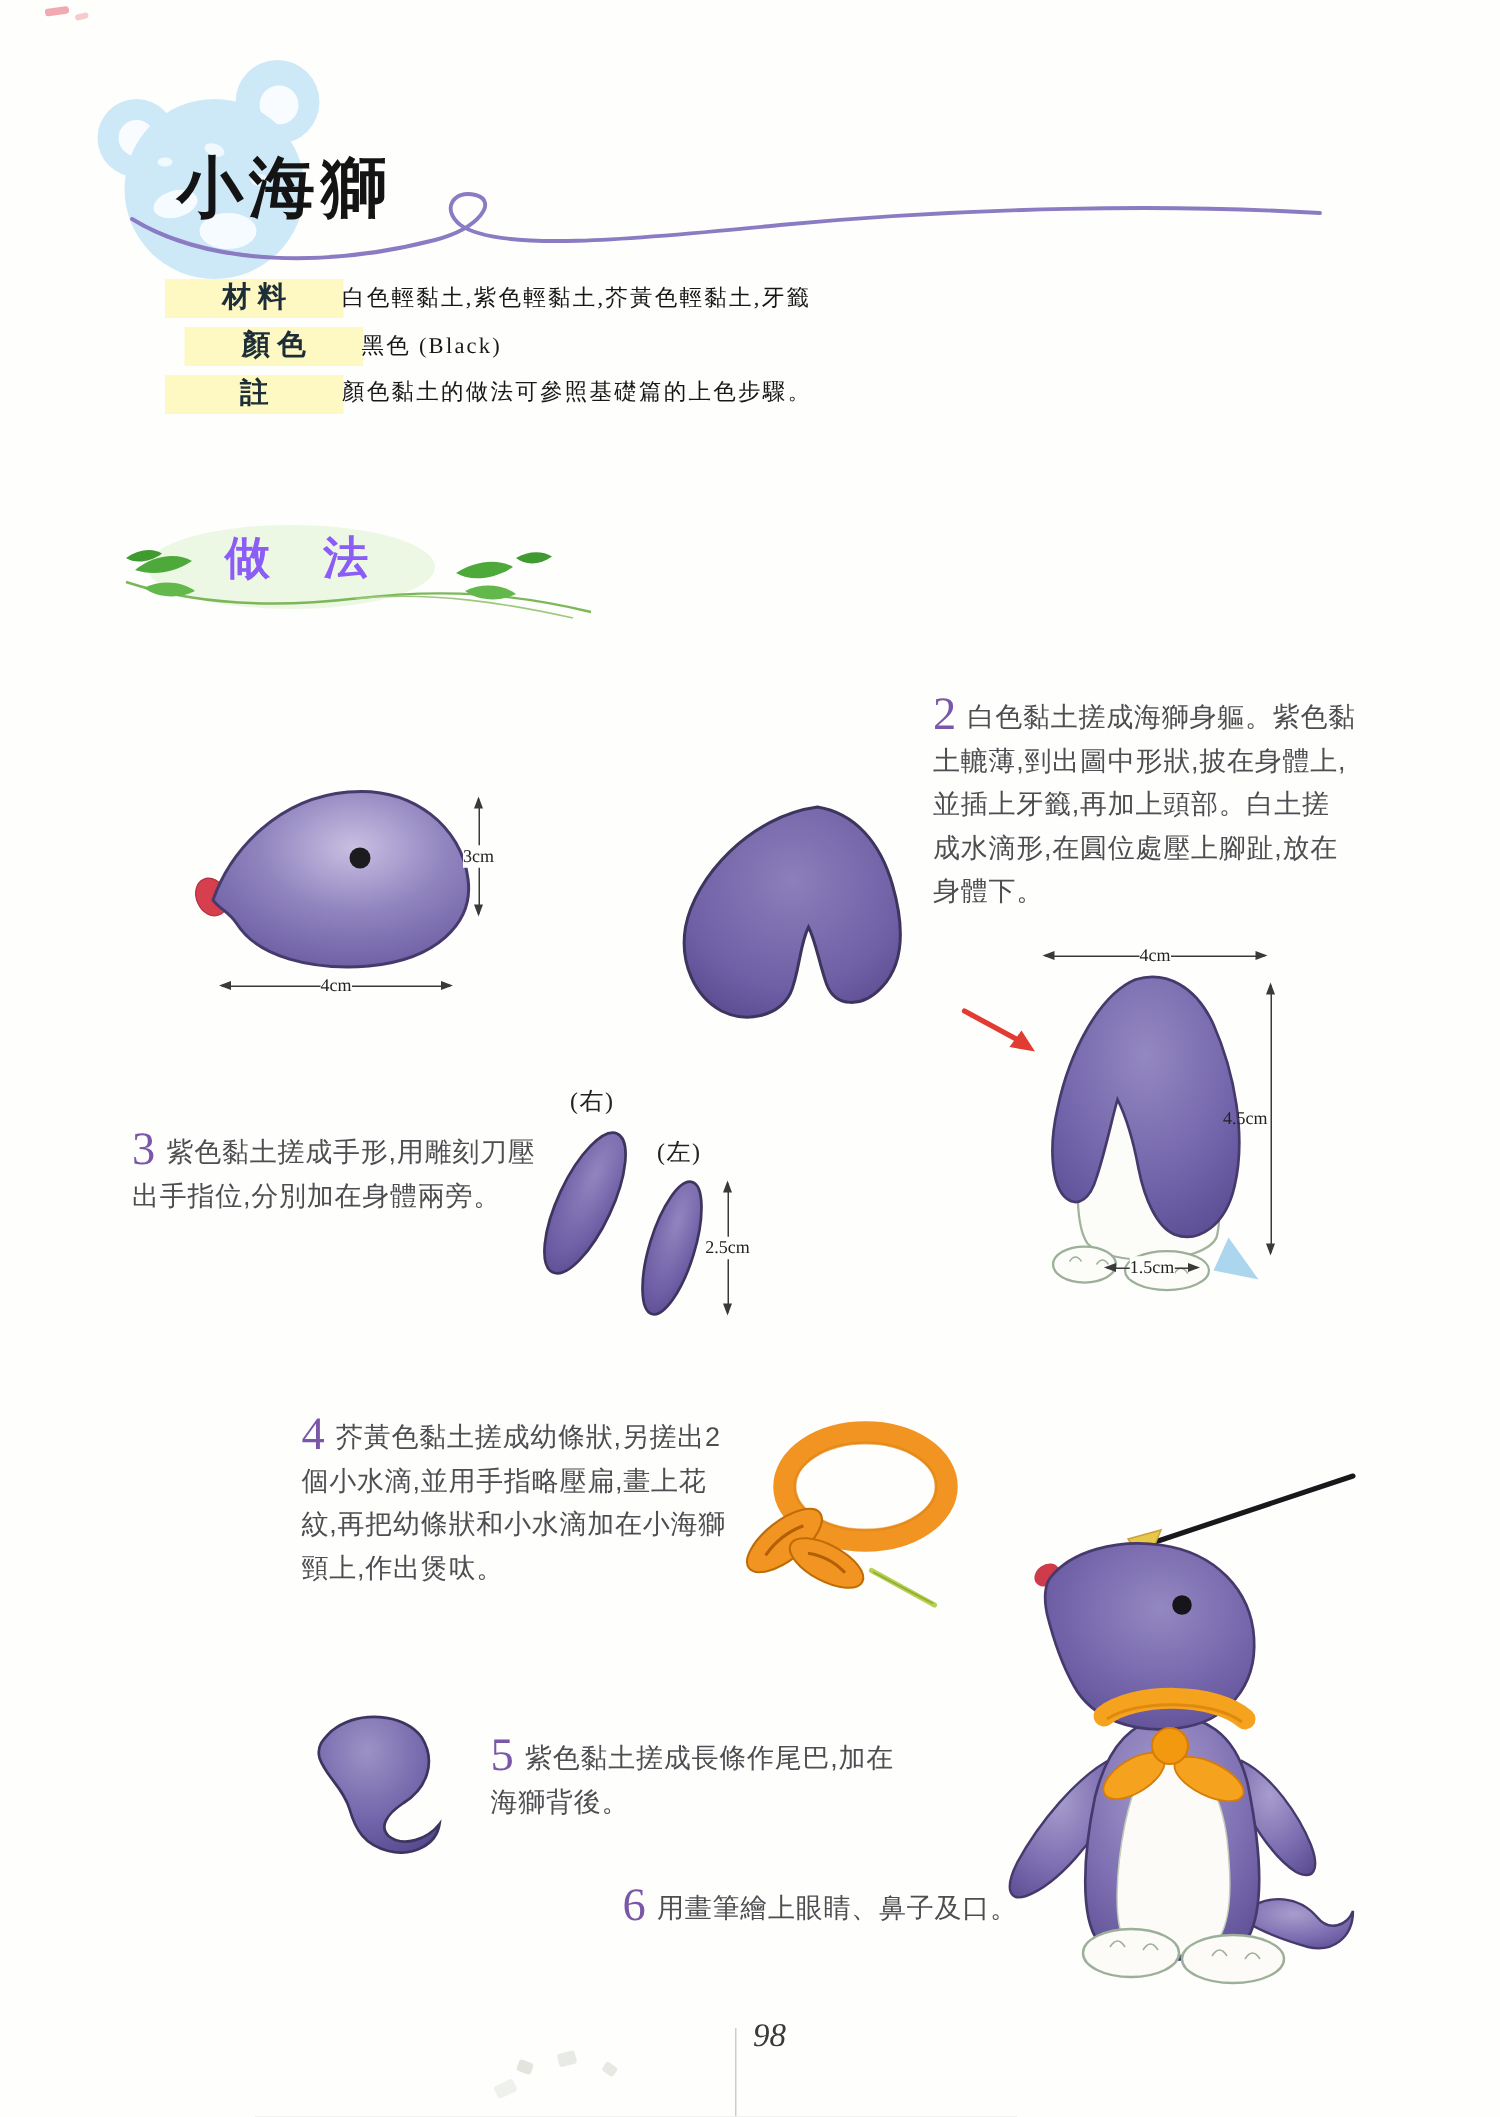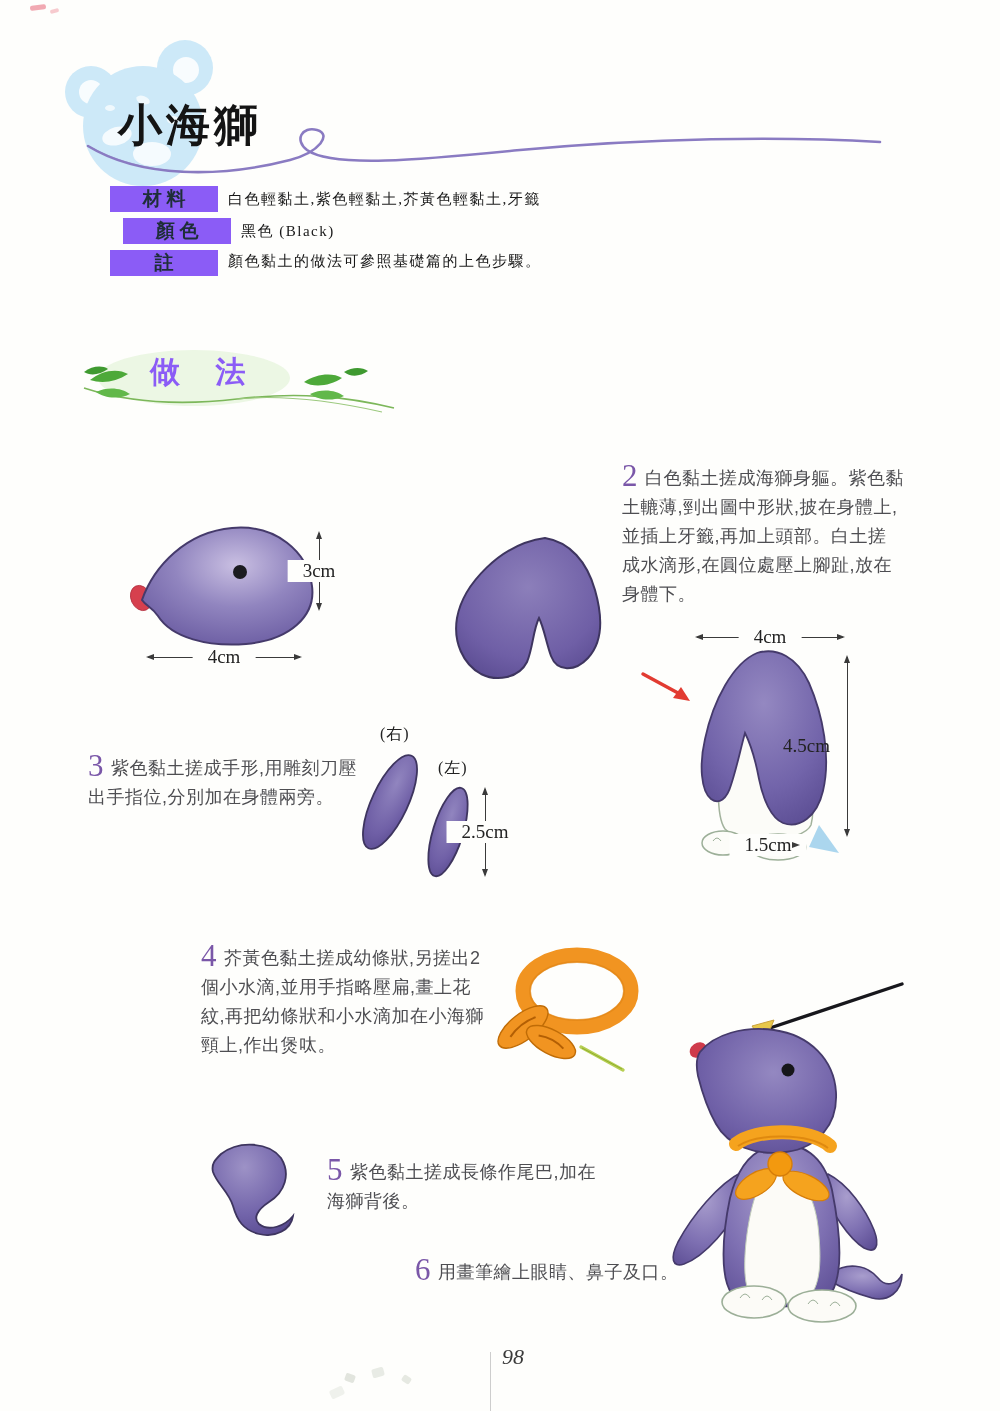--- a/index.html
+++ b/index.html
@@ -5,21 +5,21 @@
   html,body{margin:0;padding:0;background:#e8e8e8;}
   .page{position:relative;width:1000px;height:1411px;background:#fefefc;overflow:hidden;
         font-family:"Liberation Serif",serif;}
   .abs{position:absolute;}
 
   
   .title{left:118px;top:96px;font-family:"Liberation Serif",serif;font-size:44px;
          font-weight:700;color:#141414;letter-spacing:4px;}
 
   
-  .info-label{width:108px;height:26px;background:#8b5cf6;color:#1e2e38;
+  .info-label{width:119px;height:26px;background:#fef9c3;color:#1e2e38;
       font-family:"Liberation Serif",serif;font-weight:700;font-size:19px;
       display:flex;align-items:center;justify-content:center;line-height:26px;}
   .info-value{font-family:"Liberation Serif",serif;font-size:15px;color:#181818;
       letter-spacing:1.5px;line-height:26px;white-space:nowrap;}
 
   
   .method-title{font-family:"Liberation Serif",serif;font-size:30px;font-weight:700;
       color:#8b5cf6;letter-spacing:14px;}
 
   
@@ -31,22 +31,22 @@
   
   .dim-v{position:absolute;width:14px;}
   .dim-v .vline{position:absolute;left:6.5px;top:5px;bottom:5px;width:1px;background:#3a3a3a;}
   .dim-v::before{content:"";position:absolute;top:0;left:3.5px;border:3.5px solid transparent;border-bottom:8px solid #3a3a3a;}
   .dim-v::after{content:"";position:absolute;bottom:0;left:3.5px;border:3.5px solid transparent;border-top:8px solid #3a3a3a;}
   .dim-h{position:absolute;height:14px;}
   .dim-h .hline{position:absolute;top:6.5px;left:5px;right:5px;height:1px;background:#3a3a3a;}
   .dim-h::before{content:"";position:absolute;left:0;top:3.5px;border:3.5px solid transparent;border-right:8px solid #3a3a3a;}
   .dim-h::after{content:"";position:absolute;right:0;top:3.5px;border:3.5px solid transparent;border-left:8px solid #3a3a3a;}
   .dim-label{position:absolute;left:50%;top:50%;transform:translate(-50%,-50%);
-      background:#fefefc;padding:0 15px;font-family:"Liberation Serif",serif;
-      font-size:19px;color:#222;white-space:nowrap;}
+      background:#fefefc;padding:0 0;font-family:"Liberation Serif",serif;
+      font-size:12px;color:#222;white-space:nowrap;}
   .dim-v.label-side .dim-label{left:auto;right:9px;transform:translateY(-50%);background:transparent;}
 
   .hand-label{font-family:"Liberation Serif",serif;font-size:16px;color:#222;letter-spacing:1px;}
 
   .page-num{font-family:"Liberation Serif",serif;font-style:italic;font-size:22px;color:#3a3a3a;}
   .footer-line{width:1px;background:#cdcdcd;}
   .mark{position:absolute;border-radius:2px;}
 </style>
 </head>
 <body>

